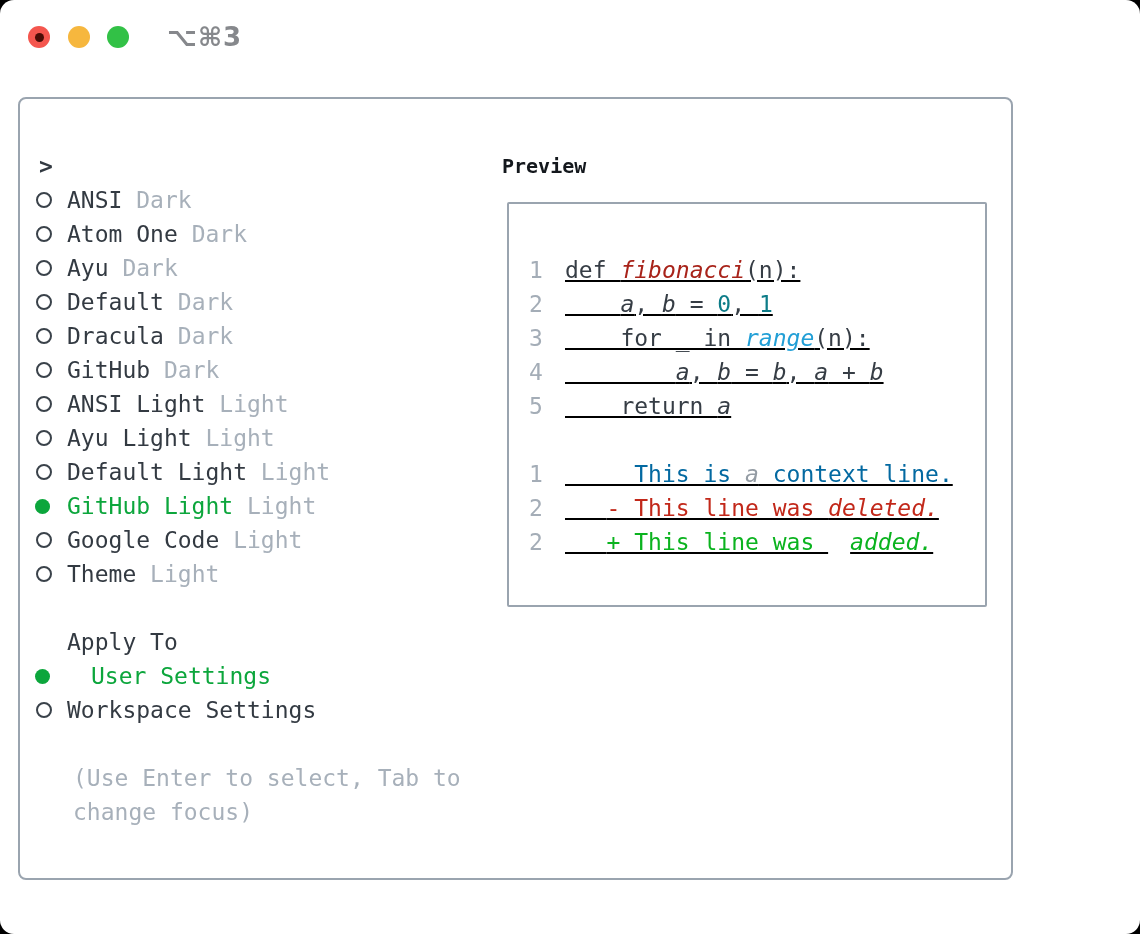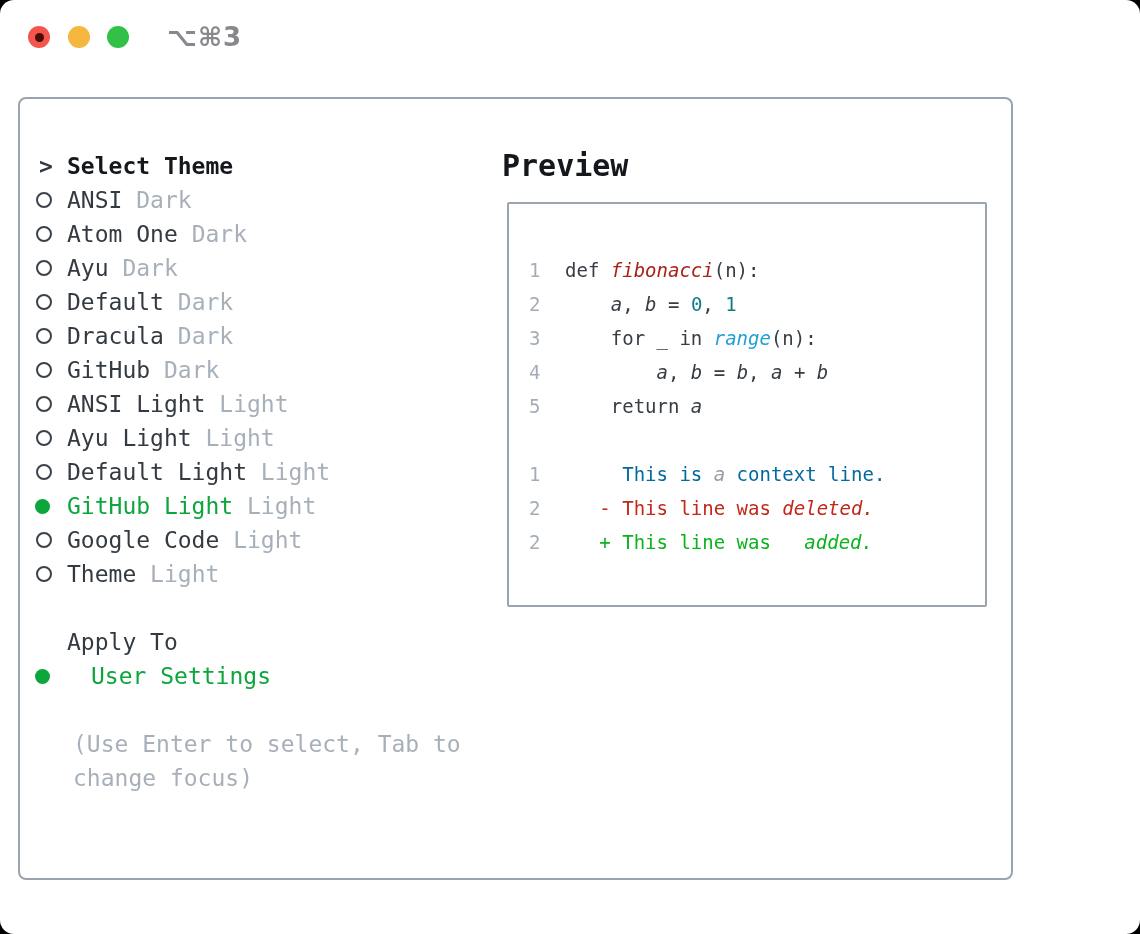--- a/index.html
+++ b/index.html
@@ -35,28 +35,28 @@
   .hdr{font-weight:bold;color:#14181d;}
   .t-name{color:var(--text-dark);}
   .t-name.sel{color:var(--accent-green);text-align:center;}
   .t-variant{color:var(--muted-gray);margin-left:1ch;}
   .opt-label{color:var(--text-dark);}
   .opt-label.sel{color:var(--accent-green);margin-left:24px;}
   .hint-row{height:34px;line-height:34px;color:var(--muted-gray);white-space:pre;margin-left:39px;}
   
   .preview-title{
     position:absolute;left:482px;top:50px;height:34px;line-height:34px;
-    font-size:30px;font-weight:bold;color:#14181d;
+    font-size:20px;font-weight:bold;color:#14181d;
   }
   .preview-box{
     position:absolute;left:487px;top:103px;width:480px;height:405px;
     border:2px solid #9aa4af;border-radius:2px;box-sizing:border-box;
     padding:49px 0 0 20px;overflow:hidden;
   }
-  .pv-line{height:34px;line-height:34px;font-size:19px;white-space:pre;}
+  .pv-line{height:34px;line-height:34px;font-size:23px;white-space:pre;text-decoration:underline;}
   .pv-blank{height:34px;}
   .pv-num{display:inline-block;width:36px;color:#a4adb7;}
   .tk-plain{color:#363d45;}
   .tk-fn{color:var(--fn-red);font-style:italic;}
   .tk-num{color:var(--num-teal);}
   .tk-call{color:var(--call-blue);font-style:italic;}
   .tk-var{color:#363d45;font-style:italic;}
   .tk-ctx{color:#0369a1;}
   .tk-ctx-em{color:#949ca4;font-style:italic;}
   .tk-del{color:var(--del-red);}
@@ -70,36 +70,37 @@
 <div class="window" style="--accent-green: #0ca63c; --add-green: #0bb31f; --del-red: #c2281a; --fn-red: #a8231a; --num-teal: #0d7c88; --call-blue: #229fd6; --muted-gray: #a7b0ba; --text-dark: #333a42; --tl-red: #f4564e; --tl-yellow: #f6b73e; --tl-green: #32c146;">
   <div class="titlebar">
     <div class="tl tl-red"></div>
     <div class="tl tl-yellow"></div>
     <div class="tl tl-green"></div>
     <div class="shortcut">⌥⌘3</div>
   </div>
 
   <div class="panel">
     <div class="list-col" id="list-col">
-        <div class="row"><span class="marker"><span class="caret">&gt;</span></span><span class="hdr">Select Theme</span></div>
+        <div class="row"><span class="marker"><span class="caret">&gt;</span></span></div>
         <div class="row"><span class="marker"><span class="ring"></span></span><span class="t-name">ANSI</span><span class="t-variant">Dark</span></div>
         <div class="row"><span class="marker"><span class="ring"></span></span><span class="t-name">Atom One</span><span class="t-variant">Dark</span></div>
         <div class="row"><span class="marker"><span class="ring"></span></span><span class="t-name">Ayu</span><span class="t-variant">Dark</span></div>
         <div class="row"><span class="marker"><span class="ring"></span></span><span class="t-name">Default</span><span class="t-variant">Dark</span></div>
         <div class="row"><span class="marker"><span class="ring"></span></span><span class="t-name">Dracula</span><span class="t-variant">Dark</span></div>
         <div class="row"><span class="marker"><span class="ring"></span></span><span class="t-name">GitHub</span><span class="t-variant">Dark</span></div>
         <div class="row"><span class="marker"><span class="ring"></span></span><span class="t-name">ANSI Light</span><span class="t-variant">Light</span></div>
         <div class="row"><span class="marker"><span class="ring"></span></span><span class="t-name">Ayu Light</span><span class="t-variant">Light</span></div>
         <div class="row"><span class="marker"><span class="ring"></span></span><span class="t-name">Default Light</span><span class="t-variant">Light</span></div>
         <div class="row"><span class="marker"><span class="dot"></span></span><span class="t-name sel">GitHub Light</span><span class="t-variant">Light</span></div>
         <div class="row"><span class="marker"><span class="ring"></span></span><span class="t-name">Google Code</span><span class="t-variant">Light</span></div>
         <div class="row"><span class="marker"><span class="ring"></span></span><span class="t-name">Theme</span><span class="t-variant">Light</span></div>
         <div class="row"></div>
         <div class="row"><span class="marker"></span><span class="opt-label">Apply To</span></div>
         <div class="row"><span class="marker"><span class="dot"></span></span><span class="opt-label sel">User Settings</span></div>
+        <div class="row"><span class="marker"><span class="ring"></span></span><span class="opt-label">Workspace Settings</span></div>
         <div class="row"></div>
         <div class="hint-row">(Use Enter to select, Tab to</div>
         <div class="hint-row">change focus)</div>
       </div>
     <div class="preview-title">Preview</div>
     <div class="preview-box" id="preview-box">
         <div class="pv-line"><span class="pv-num">1</span><span class="pv-code"><span class="tk-plain">def </span><span class="tk-fn">fibonacci</span><span class="tk-plain">(n):</span></span></div>
         <div class="pv-line"><span class="pv-num">2</span><span class="pv-code"><span class="tk-plain">    </span><span class="tk-var">a</span><span class="tk-plain">, </span><span class="tk-var">b</span><span class="tk-plain"> = </span><span class="tk-num">0</span><span class="tk-plain">, </span><span class="tk-num">1</span></span></div>
         <div class="pv-line"><span class="pv-num">3</span><span class="pv-code"><span class="tk-plain">    for _ in </span><span class="tk-call">range</span><span class="tk-plain">(n):</span></span></div>
         <div class="pv-line"><span class="pv-num">4</span><span class="pv-code"><span class="tk-plain">        </span><span class="tk-var">a</span><span class="tk-plain">, </span><span class="tk-var">b</span><span class="tk-plain"> = </span><span class="tk-var">b</span><span class="tk-plain">, </span><span class="tk-var">a</span><span class="tk-plain"> + </span><span class="tk-var">b</span></span></div>

